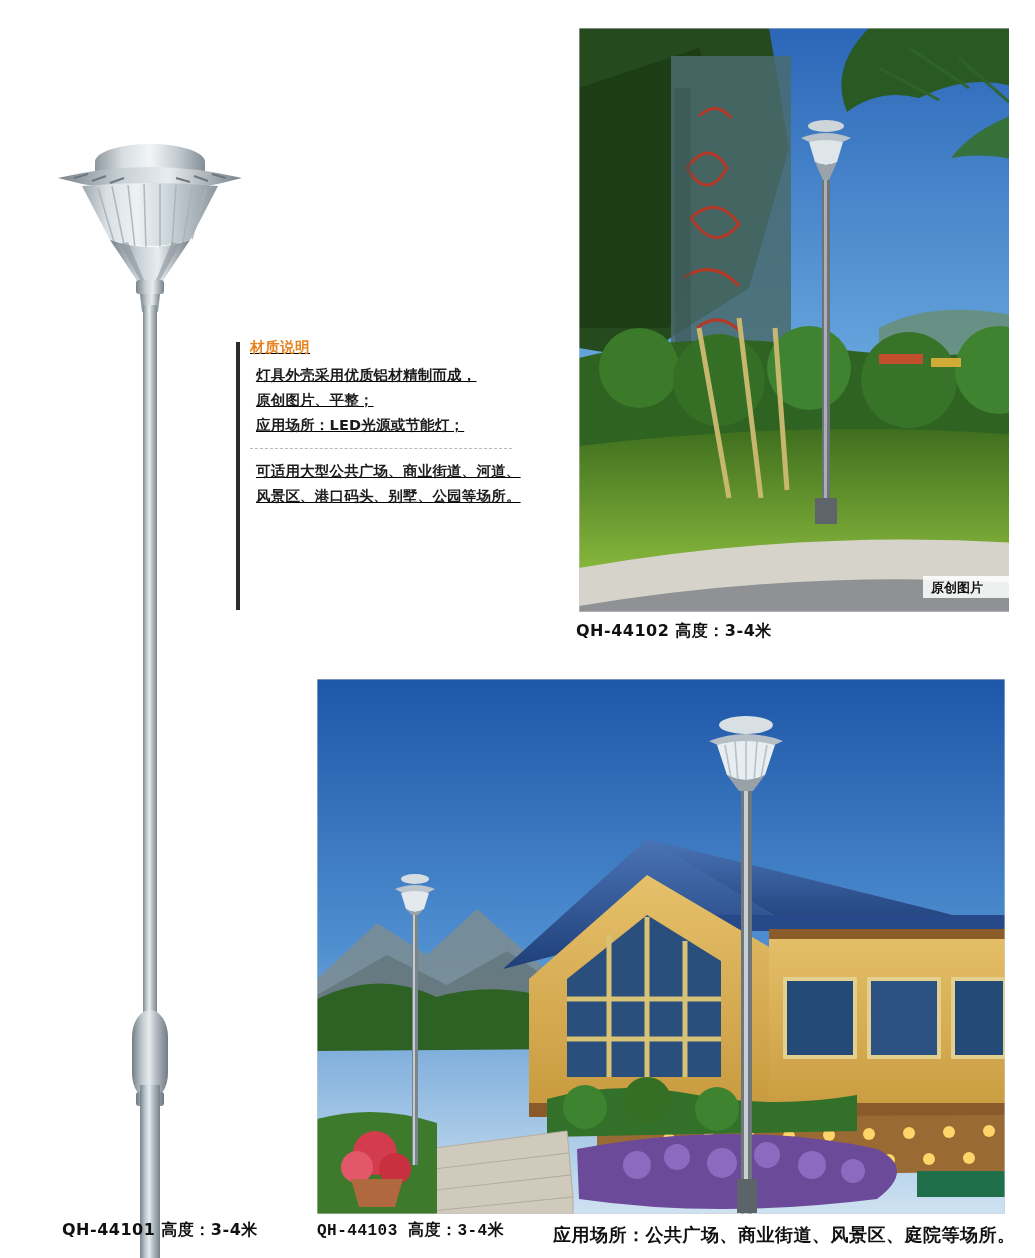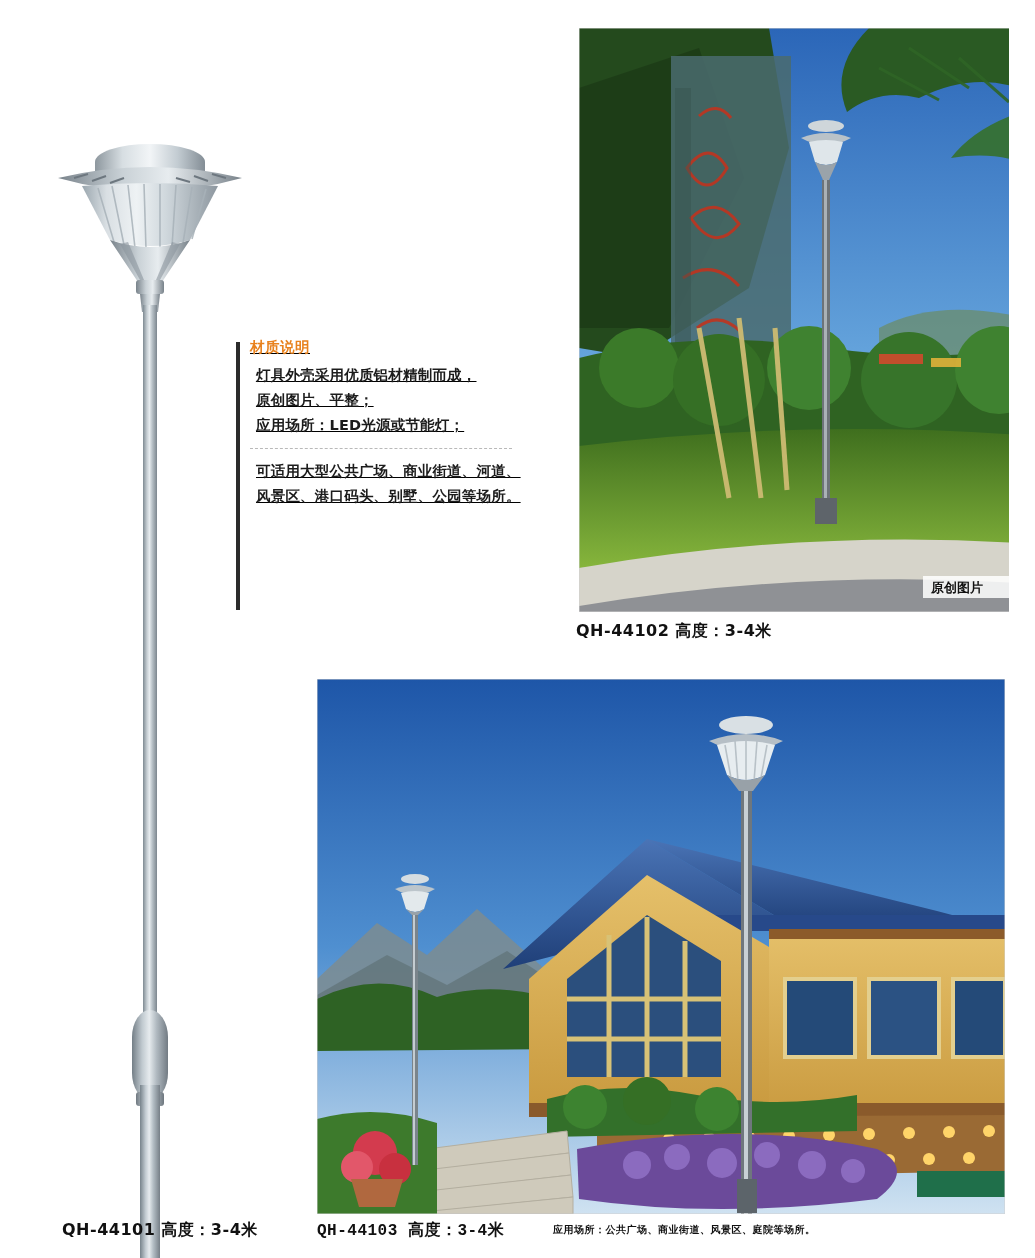--- a/index.html
+++ b/index.html
@@ -60,21 +60,21 @@
   .photo-1{left:551px;top:28px;width:430px;height:584px;margin-left:28px;}
   .photo-2{left:317px;top:679px;width:688px;height:535px;}
 
   .cap{
     position:absolute;font-size:16px;font-weight:bold;color:#111;
     letter-spacing:.5px;white-space:nowrap;
   }
   .cap-1{left:558px;top:621px;margin-left:18px;}
   .cap-2{left:62px;top:1220px;}
   .cap-3{left:317px;top:1220px;font-family:Liberation Mono, monospace;}
-  .cap-4{left:553px;top:1223px;font-size:10px;font-weight:bold;}
+  .cap-4{left:553px;top:1223px;font-size:18px;font-weight:bold;}
   svg{display:block;}
 </style>
 </head>
 <body>
 
 <div class="page">
 
   <div class="pole-figure">
 
     <div class="lamp-head">

